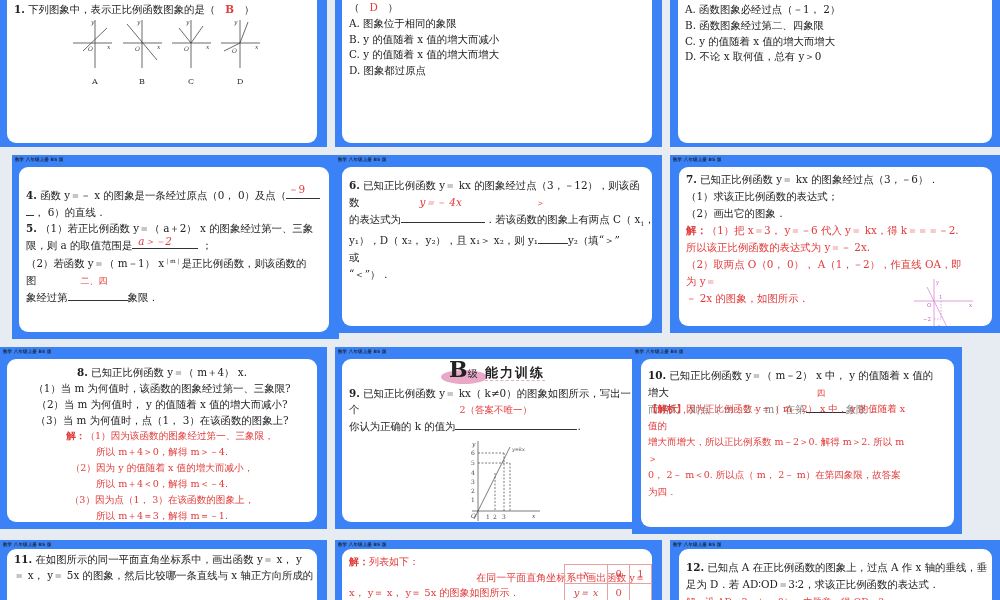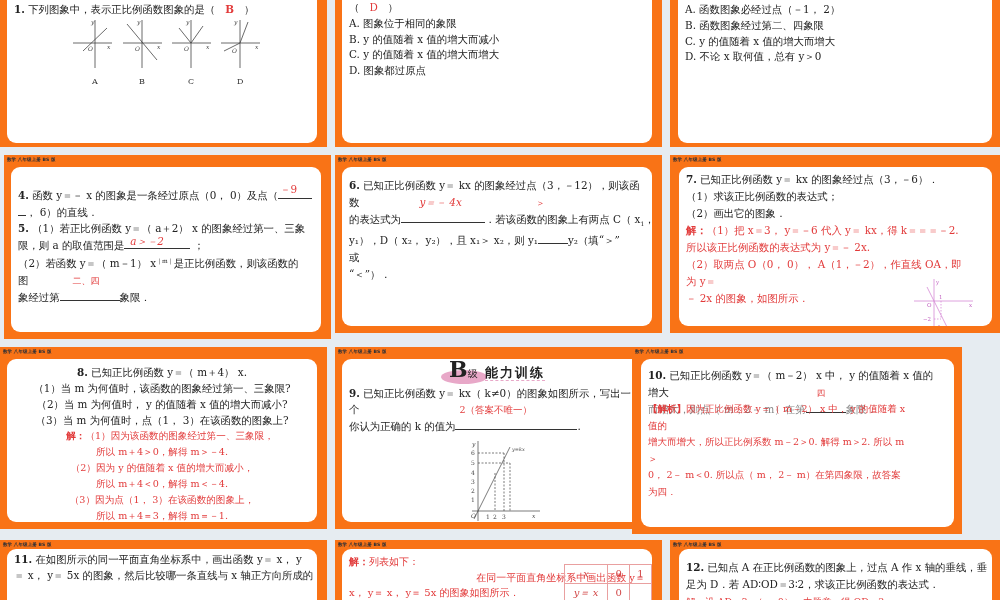--- a/index.html
+++ b/index.html
@@ -1,18 +1,18 @@
 <!DOCTYPE html>
 <html><head>
 <meta charset="utf-8">
 <style>
   * { box-sizing: border-box; margin: 0; padding: 0; }
   html, body { width: 1000px; height: 600px; overflow: hidden; background: #e6ecf1; }
   body { position: relative; font-family: "DejaVu Serif", "Liberation Serif", serif; color: #222; }
-  .slide { position: absolute; background: #f97316; overflow: hidden; }
+  .slide { position: absolute; background: #3b82f6; overflow: hidden; }
   .slide .hdr { position: absolute; left: 3px; top: 2px; font-family: "DejaVu Sans", sans-serif; font-size: 4.5px; font-weight: bold; color: #1a2a3a; letter-spacing: 0.1px; white-space: nowrap; }
   .card { position: absolute; left: 7px; right: 10px; top: 12px; bottom: 7px; background: #fff; border-radius: 9px; overflow: hidden; padding: 6px 7px 4px 7px; font-size: 10.4px; line-height: 15.8px; }
   .card.top { top: -10px; padding-top: 10px; }
   .line { white-space: nowrap; }
   .red { color: #e23a3a; }
   .bold { font-weight: bold; }
   .it { font-style: italic; }
   .blank { display: inline-block; border-bottom: 1px solid #333; height: 12px; vertical-align: baseline; position: relative; }
   .blank .ans { position: absolute; left: 6px; top: -4px; color: #e23a3a; font-style: italic; }
   .absans { position: absolute; color: #e23a3a; }
@@ -93,21 +93,21 @@
 <div class="slide" style="left:670px;top:0;width:330px;height:147px;">
   <div class="card top" style="left:8px;right:8px;bottom:4px;">
 
     <div class="line" style="margin-top:2px;">A.  函数图象必经过点（－1， 2）</div>
     <div class="line">B.  函数图象经过第二、四象限</div>
     <div class="line">C. y 的值随着 x 值的增大而增大</div>
     <div class="line">D.  不论 x 取何值，总有 y＞0</div>
   </div>
 </div>
 
-<div class="slide" style="left:4px;top:155px;width:327px;height:184px;">
+<div class="slide" style="left:12px;top:155px;width:327px;height:184px;">
   <div class="hdr">数学 八年级上册 BS 版</div>
   <div class="card" style="padding-top:20px;line-height:16.5px;">
     <div class="line">
       <span class="bold">4.</span> <span>函数 y＝－ x 的图象是一条经过原点（0， 0）及点（</span><span class="blank" style="width:34px;"><span class="ans" style="left:2px;top:-6px;font-style:normal;">－9</span></span>
     </div>
     <div class="line"><span class="blank" style="width:8px;"></span><span>， 6）的直线．</span></div>
     <div class="line"><span class="bold">5.</span> <span>（1）若正比例函数 y＝（ a＋2） x 的图象经过第一、三象</span></div>
     <div class="line"><span>限，则 a 的取值范围是</span><span class="blank" style="width:66px;text-decoration:underline;"><span class="ans">a＞－2</span></span> <span>；</span></div>
     <div class="line"><span>（2）若函数 y＝（ m－1） x</span><sup style="font-size:6px;">｜m｜</sup><span>是正比例函数，则该函数的</span></div>
     <div class="line"><span>图</span><span class="red" style="margin-left:44px;font-size:9px;">二、四</span></div>

